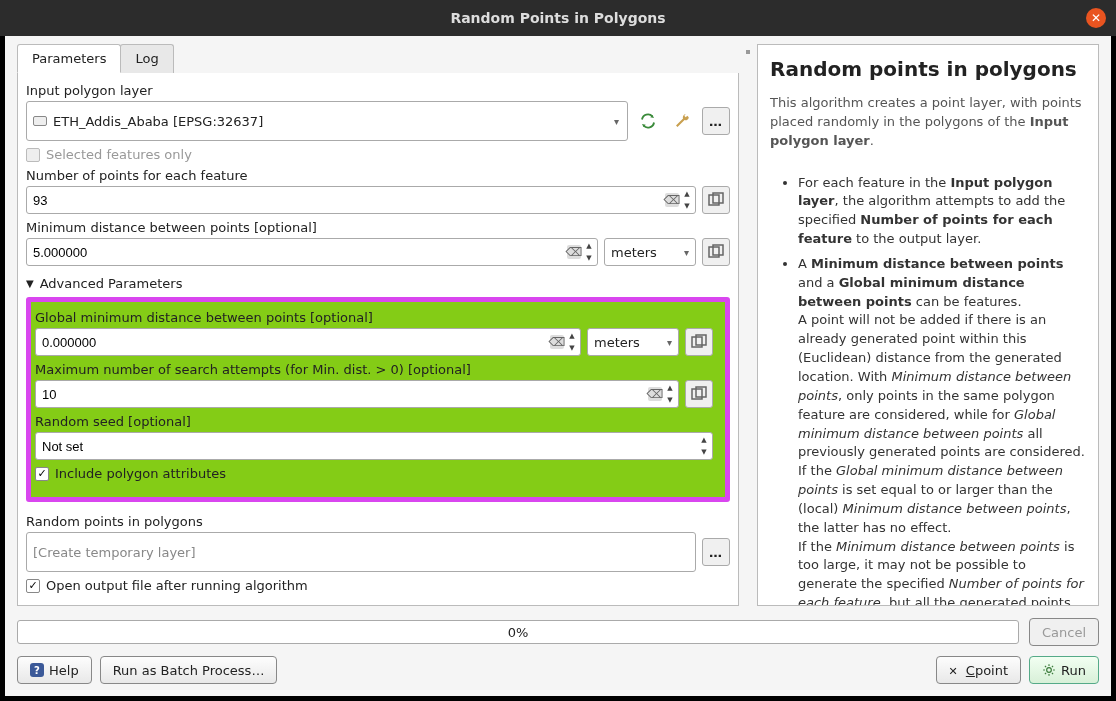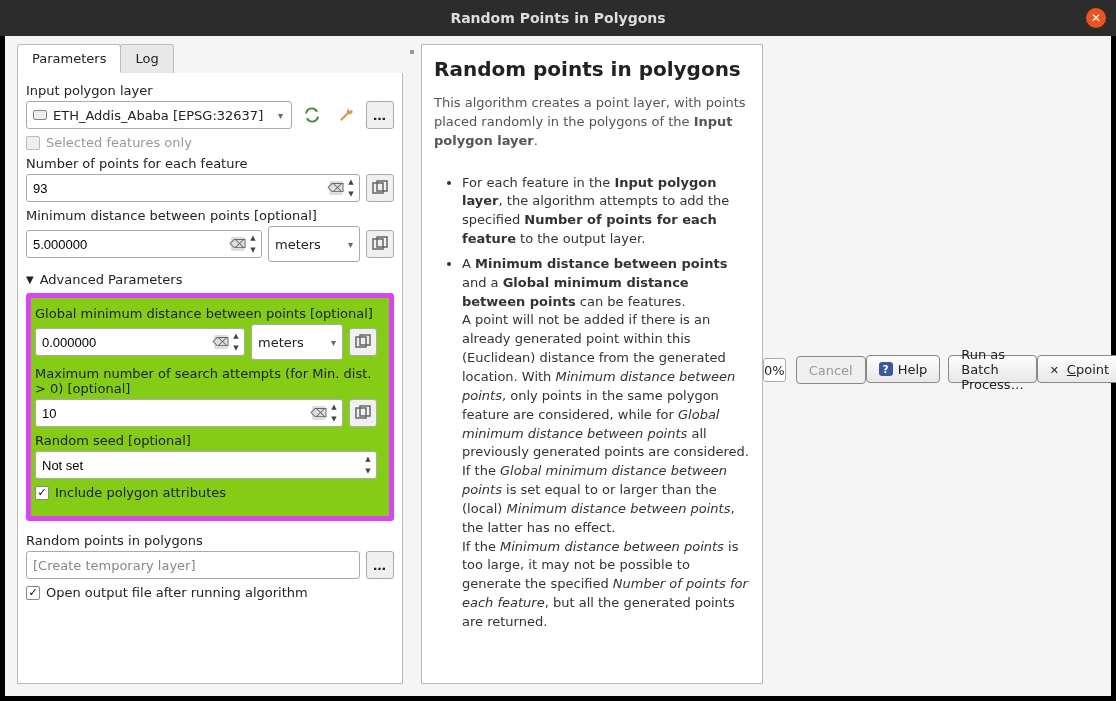--- a/index.html
+++ b/index.html
@@ -2,50 +2,50 @@
 <html><head>
 <meta charset="utf-8">
 <style>
   * { box-sizing: border-box; margin: 0; padding: 0; }
   body { font-family: "DejaVu Sans", "Liberation Sans", sans-serif; font-size: 13px; background: #fff; color: #222; }
   
   .window { width: 1116px; height: 701px; background: #000; position: relative; }
   .titlebar { height: 36px; background: #2c2c2c; color: #ddd; display: flex; align-items: center; justify-content: center; position: relative; font-weight: bold; font-size: 14px; }
   .close-btn { position: absolute; right: 10px; top: 8px; width: 20px; height: 20px; border-radius: 50%; background: #e95420; display: flex; align-items: center; justify-content: center; color: #fff; font-size: 12px; cursor: pointer; }
   
-  .content { background: #f5f5f5; margin: 0 5px 5px 5px; height: 660px; padding: 8px 12px 12px 12px; display: flex; flex-direction: row; }
+  .content { background: #f5f5f5; margin: 0 5px 5px 5px; height: 660px; padding: 8px 12px 12px 12px; display: flex; flex-direction: column; }
   
   .main-area { display: flex; flex: 1; min-height: 0; gap: 6px; }
   
   .left-pane { flex: 1; display: flex; flex-direction: column; min-width: 0; background: #fff; border: 1px solid #bbb; border-top: none; }
   .tabs { display: flex; background: #f5f5f5; }
   .tab { padding: 6px 14px; border: 1px solid #bbb; border-bottom: none; background: #e8e8e8; cursor: pointer; font-size: 13px; border-radius: 3px 3px 0 0; margin-right: -1px;}
   .tab.active { background: #fff; border-bottom: 1px solid #fff; font-weight: normal; position: relative; z-index: 2; }
   
   .form-scroll { flex: 1; overflow-y: auto; padding: 4px 8px; position: relative; }
   .form-label { display: block; margin-bottom: 3px; margin-top: 6px; font-size: 13px; }
   .checkbox-row { display: flex; align-items: center; gap: 6px; margin: 6px 0; font-size: 13px; }
   .checkbox-row.disabled { color: #999; }
   
   .input-row { display: flex; align-items: center; gap: 6px; }
-  .combo, .textinput { flex: 1; height: 28px; border: 1px solid #aaa; border-radius: 3px; padding: 12px 6px; background: #fff; font-size: 13px; display: flex; align-items: center; position: relative; text-align: center; }
+  .combo, .textinput { flex: 1; height: 40px; border: 1px solid #aaa; border-radius: 3px; padding: 12px 6px; background: #fff; font-size: 13px; display: flex; align-items: center; position: relative; text-align: center; }
   .combo::after { content: "▾"; position: absolute; right: 8px; color: #666; font-size: 10px; }
   .layer-icon { width: 14px; height: 10px; border: 1px solid #888; border-radius: 2px; margin-right: 6px; display: inline-block; background: #eee; }
   
   .icon-btn { width: 28px; height: 28px; border: 1px solid #aaa; border-radius: 3px; background: #f0f0f0; display: flex; align-items: center; justify-content: center; cursor: pointer; font-size: 14px; }
   .icon-btn.flat { border: none; background: transparent; }
   .dots-btn { width: 28px; height: 28px; border: 1px solid #aaa; border-radius: 3px; background: #f0f0f0; display: flex; align-items: center; justify-content: center; cursor: pointer; font-weight: bold; letter-spacing: 1px; }
   
   .spin-input { flex: 1; height: 28px; border: 1px solid #aaa; border-radius: 3px; display: flex; align-items: center; background: #fff; position: relative; }
   .spin-input input { flex: 1; border: none; padding: 0 26px 0 6px; height: 100%; font-size: 13px; background: transparent; outline: none; }
   .spin-clear { position: absolute; right: 16px; color: #666; font-size: 12px; cursor: pointer; background:#ddd; border-radius:2px; width:14px; height:14px; display:flex; align-items:center;justify-content:center;}
   .spin-arrows { position: absolute; right: 2px; width: 12px; height: 24px; display: flex; flex-direction: column; }
   .spin-arrows span { flex: 1; display: flex; align-items: center; justify-content: center; font-size: 7px; color: #444; cursor: pointer; }
   
-  .unit-select { width: 92px; height: 36px; border: 1px solid #aaa; border-radius: 3px; padding: 0 18px 0 6px; background: #fff; font-size: 13px; display: flex; align-items: center; position: relative; cursor: pointer; }
+  .unit-select { width: 92px; height: 28px; border: 1px solid #aaa; border-radius: 3px; padding: 0 18px 0 6px; background: #fff; font-size: 13px; display: flex; align-items: center; position: relative; cursor: pointer; }
   .unit-select::after { content: "▾"; position: absolute; right: 6px; color: #666; font-size: 10px; }
   
   .adv-header { font-weight: normal; margin: 10px 0 6px 0; cursor: pointer; display: flex; align-items: center; gap: 6px; }
   .adv-header::before { content: "▼"; font-size: 10px; }
   .adv-box { border: 5px solid #d946ef; border-radius: 3px; padding: 8px 12px 10px 4px; background: #84cc16; }
   
   .splitter { width: 6px; background: transparent; display:flex; align-items:flex-start; justify-content:center; padding-top: 6px;}
   .splitter-dot { width:4px; height:4px; background:#999;}
   
   .help-pane { width: 342px; border: 1px solid #bbb; background: #fff; padding: 10px 12px; overflow-y: auto; font-size: 13px; line-height: 1.45; }

